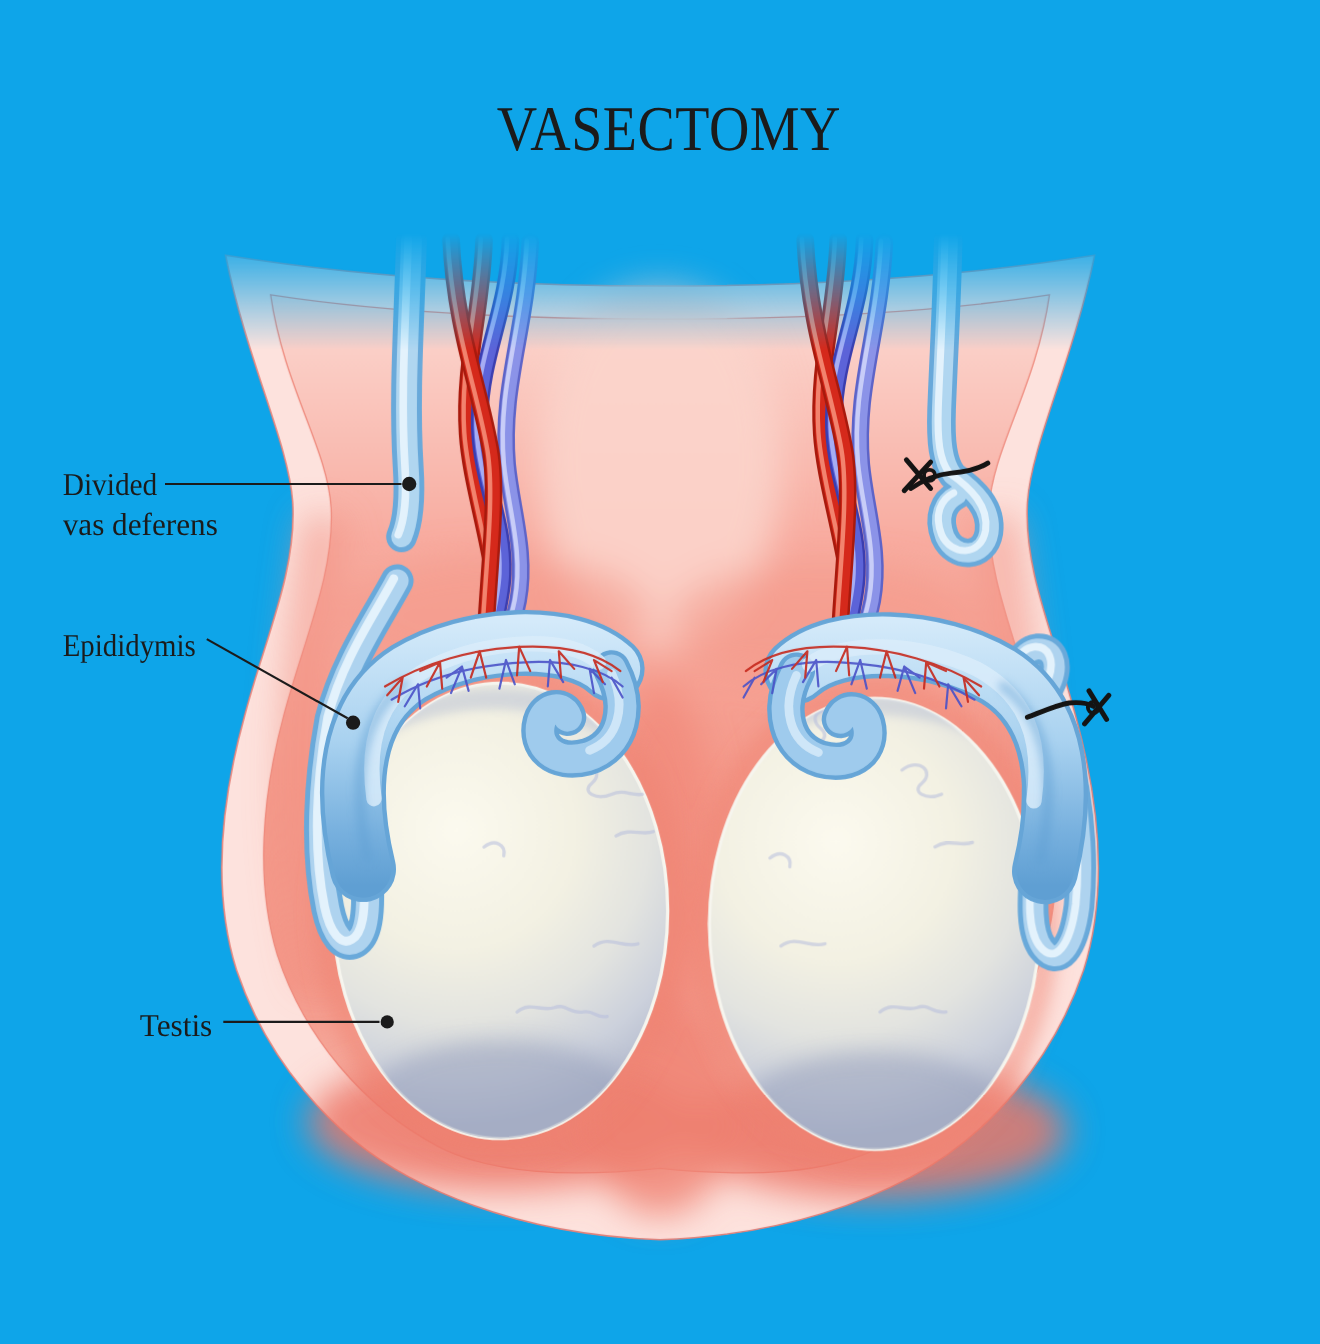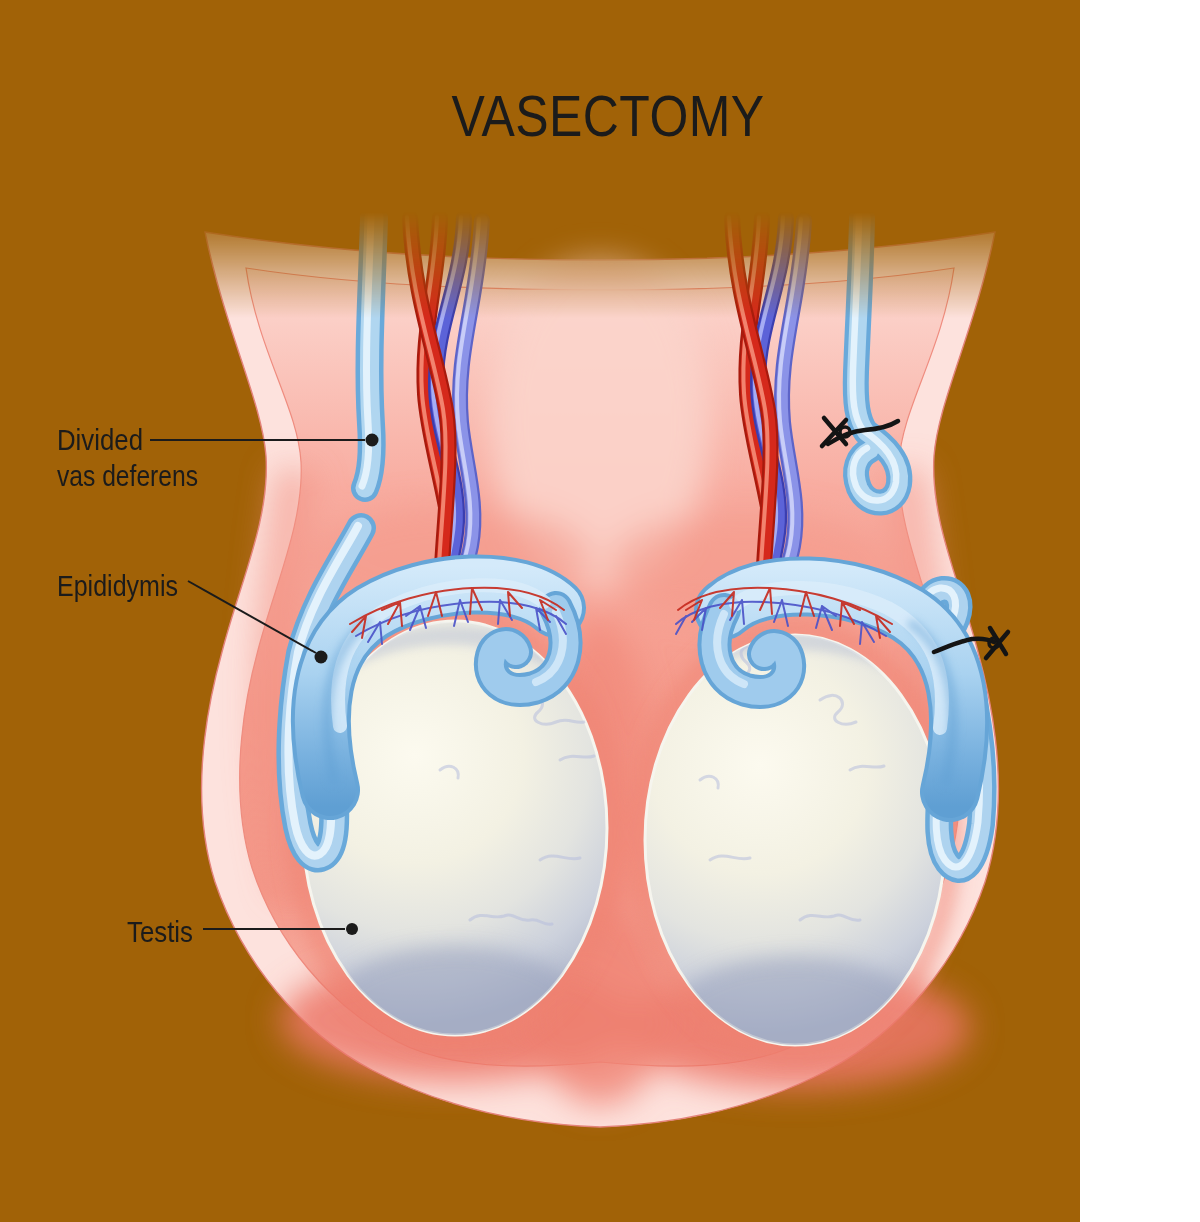--- a/index.html
+++ b/index.html
@@ -1,17 +1,17 @@
 <!DOCTYPE html>
 <html><head>
 <meta charset="utf-8">
 <style>
   html,body{margin:0;padding:0;background:#ffffff;}
   body{width:1200px;height:1222px;font-family:"Liberation Sans","DejaVu Sans",sans-serif;}
-  .stage{position:relative;width:1080px;height:1222px;background:#a16207;overflow:hidden;}
+  .stage{position:relative;width:1200px;height:1222px;background:#0ea5e9;overflow:hidden;font-family:Liberation Serif, serif;}
   svg{display:block;}
   text{fill:#1b1b1b;}
   .title-text{font-size:58px;font-weight:400;letter-spacing:0.5px;}
   .label-text{font-size:29px;font-weight:400;}
 </style>
 </head>
 <body>
 
 <div class="stage">
 <svg width="1200" height="1222" viewBox="0 0 1200 1222">

